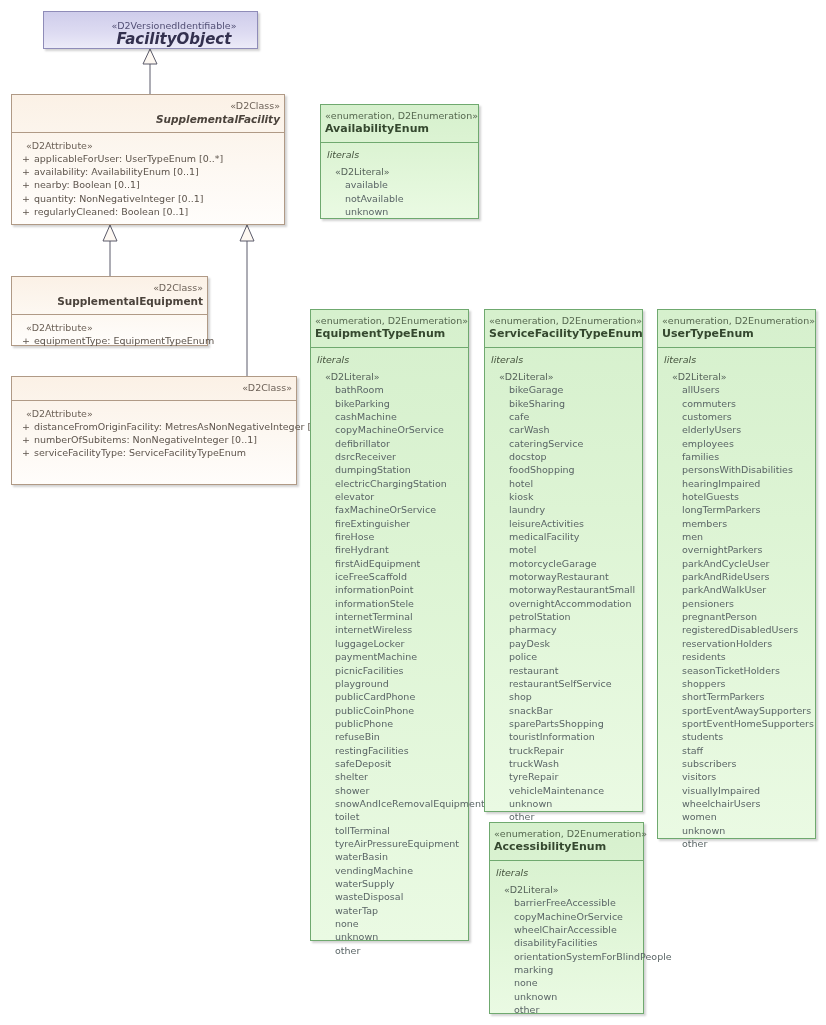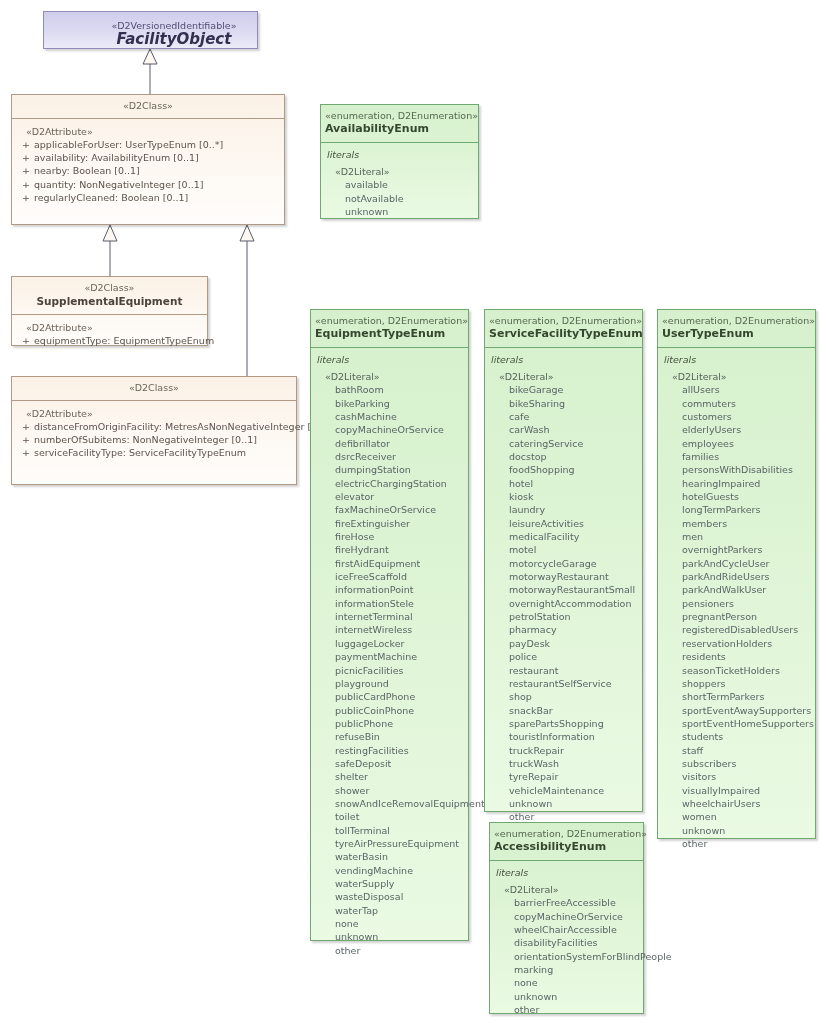--- a/index.html
+++ b/index.html
@@ -35,21 +35,21 @@
     box-shadow: 2px 2px 2px rgba(0,0,0,0.18);
   }
 
   
   .cls {
     border: 1px solid #b09a86;
     background: linear-gradient(to bottom, #fbf1e6 0%, #fdf8f2 55%, #fffdfb 100%);
   }
   .cls .hdr {
     border-bottom: 1px solid #b09a86;
-    text-align: center;
+    text-align: right;
     padding: 5px 4px 6px 4px;
   }
   .cls .stereo {
     font-size: 9.5px;
     color: #6d6258;
     line-height: 12px;
     white-space: nowrap;
   }
   .cls .cname {
     font-size: 10.5px;
@@ -179,20 +179,21 @@
   <div class="node root" style="left:43px; top:11px; width:215px; height:38px;">
     <div class="hdr">
       <div class="stereo">«D2VersionedIdentifiable»</div>
       <div class="cname">FacilityObject</div>
     </div>
   </div>
 
   <div class="node cls" style="left:11px; top:94px; width:274px; height:131px;">
     <div class="hdr">
       <div class="stereo">«D2Class»</div>
+      <div class="cname italic">SupplementalFacility</div>
     </div>
     <div class="compart">
       <div class="attr-stereo">«D2Attribute»</div>
       <div class="attr-row">
         <span class="attr-vis">+</span>
         <span>applicableForUser: UserTypeEnum [0..*]</span>
       </div>
       <div class="attr-row">
         <span class="attr-vis">+</span>
         <span>availability: AvailabilityEnum [0..1]</span>

